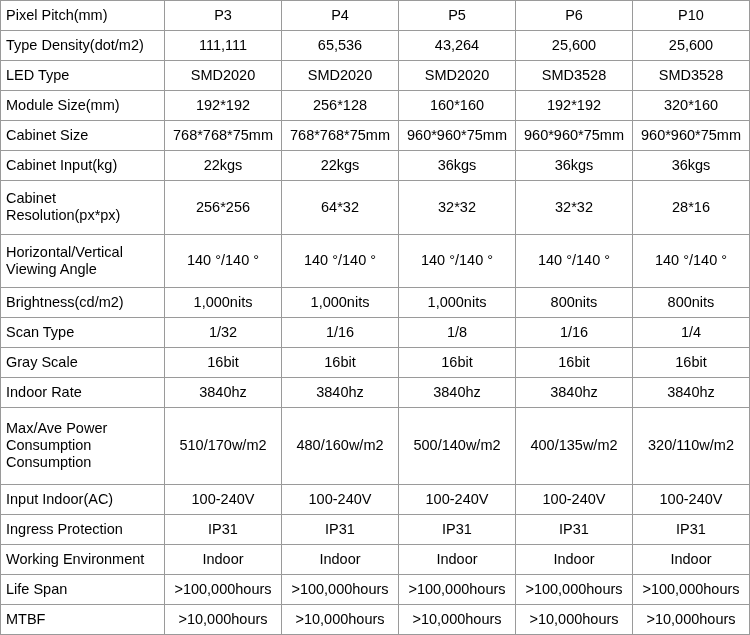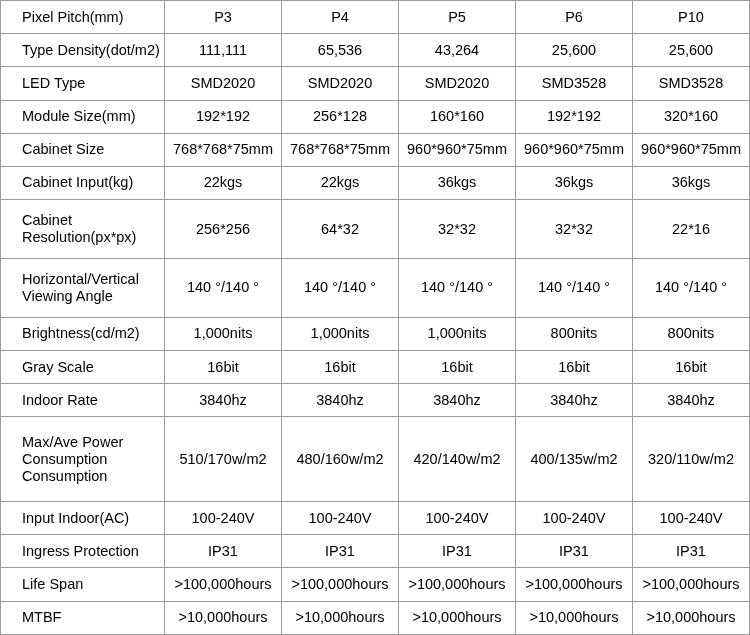--- a/index.html
+++ b/index.html
@@ -25,21 +25,21 @@
     font-size: 14.5px;
     padding: 2px 4px;
     line-height: 1.18;
     vertical-align: middle;
     box-sizing: border-box;
     white-space: normal;
     word-break: break-word;
   }
   #spec-table td.label {
     text-align: left;
-    padding-left: 21px;
+    padding-left: 5px;
     width: 164px;
   }
   #spec-table td.value {
     text-align: center;
     width: 117px;
   }
   .tall-row td { line-height: 1.25; }
 </style>
 </head>
 <body>
@@ -99,21 +99,21 @@
       <td class="value">36kgs</td>
       <td class="value">36kgs</td>
     </tr>
 
     <tr class="tall-row">
       <td class="label">Cabinet Resolution(px*px)</td>
       <td class="value">256*256</td>
       <td class="value">64*32</td>
       <td class="value">32*32</td>
       <td class="value">32*32</td>
-      <td class="value">22*16</td>
+      <td class="value">28*16</td>
     </tr>
 
 
     <tr class="tall-row">
       <td class="label">Horizontal/Vertical Viewing Angle</td>
       <td class="value">140 °/140 °</td>
       <td class="value">140 °/140 °</td>
       <td class="value">140 °/140 °</td>
       <td class="value">140 °/140 °</td>
       <td class="value">140 °/140 °</td>
@@ -121,20 +121,28 @@
 
     <tr>
       <td class="label">Brightness(cd/m2)</td>
       <td class="value">1,000nits</td>
       <td class="value">1,000nits</td>
       <td class="value">1,000nits</td>
       <td class="value">800nits</td>
       <td class="value">800nits</td>
     </tr>
 
+    <tr>
+      <td class="label">Scan Type</td>
+      <td class="value">1/32</td>
+      <td class="value">1/16</td>
+      <td class="value">1/8</td>
+      <td class="value">1/16</td>
+      <td class="value">1/4</td>
+    </tr>
 
     <tr>
       <td class="label">Gray Scale</td>
       <td class="value">16bit</td>
       <td class="value">16bit</td>
       <td class="value">16bit</td>
       <td class="value">16bit</td>
       <td class="value">16bit</td>
     </tr>
 
@@ -144,21 +152,21 @@
       <td class="value">3840hz</td>
       <td class="value">3840hz</td>
       <td class="value">3840hz</td>
       <td class="value">3840hz</td>
     </tr>
 
     <tr class="tall-row">
       <td class="label">Max/Ave Power Consumption Consumption</td>
       <td class="value">510/170w/m2</td>
       <td class="value">480/160w/m2</td>
-      <td class="value">420/140w/m2</td>
+      <td class="value">500/140w/m2</td>
       <td class="value">400/135w/m2</td>
       <td class="value">320/110w/m2</td>
     </tr>
 
     <tr>
       <td class="label">Input Indoor(AC)</td>
       <td class="value">100-240V</td>
       <td class="value">100-240V</td>
       <td class="value">100-240V</td>
       <td class="value">100-240V</td>
@@ -167,20 +175,28 @@
 
     <tr>
       <td class="label">Ingress Protection</td>
       <td class="value">IP31</td>
       <td class="value">IP31</td>
       <td class="value">IP31</td>
       <td class="value">IP31</td>
       <td class="value">IP31</td>
     </tr>
 
+    <tr>
+      <td class="label">Working Environment</td>
+      <td class="value">Indoor</td>
+      <td class="value">Indoor</td>
+      <td class="value">Indoor</td>
+      <td class="value">Indoor</td>
+      <td class="value">Indoor</td>
+    </tr>
 
     <tr>
       <td class="label">Life Span</td>
       <td class="value">&gt;100,000hours</td>
       <td class="value">&gt;100,000hours</td>
       <td class="value">&gt;100,000hours</td>
       <td class="value">&gt;100,000hours</td>
       <td class="value">&gt;100,000hours</td>
     </tr>
 

